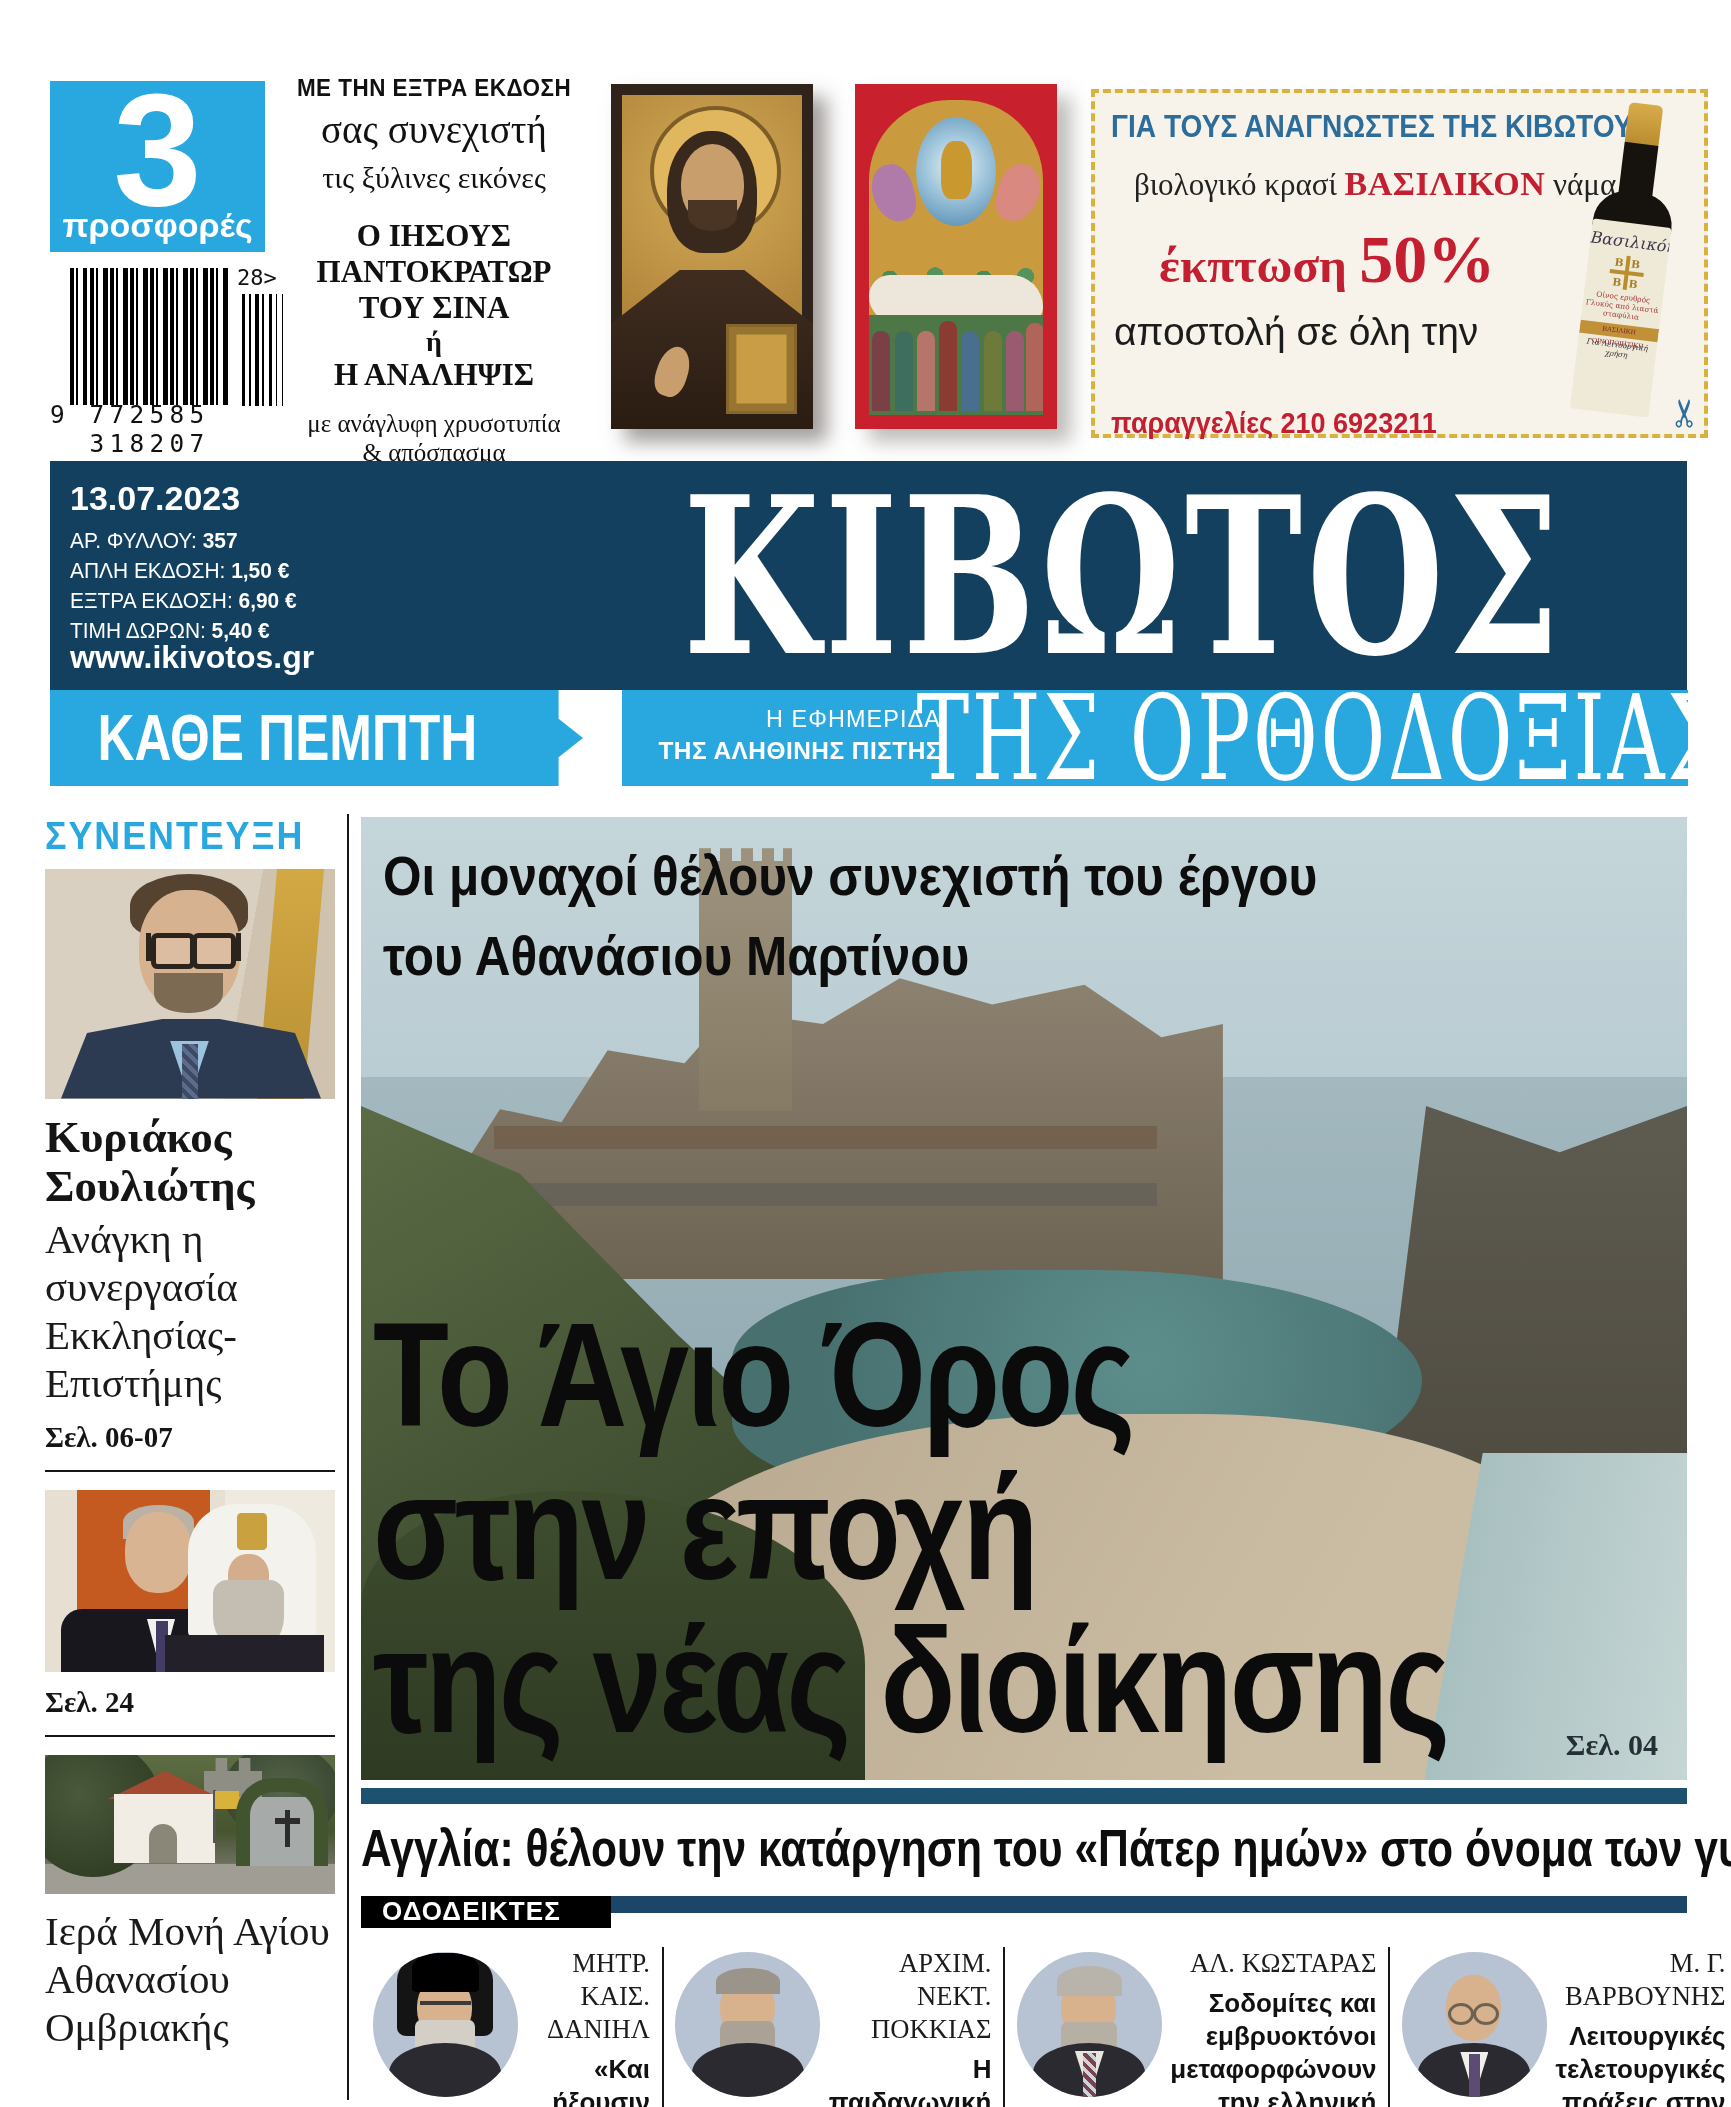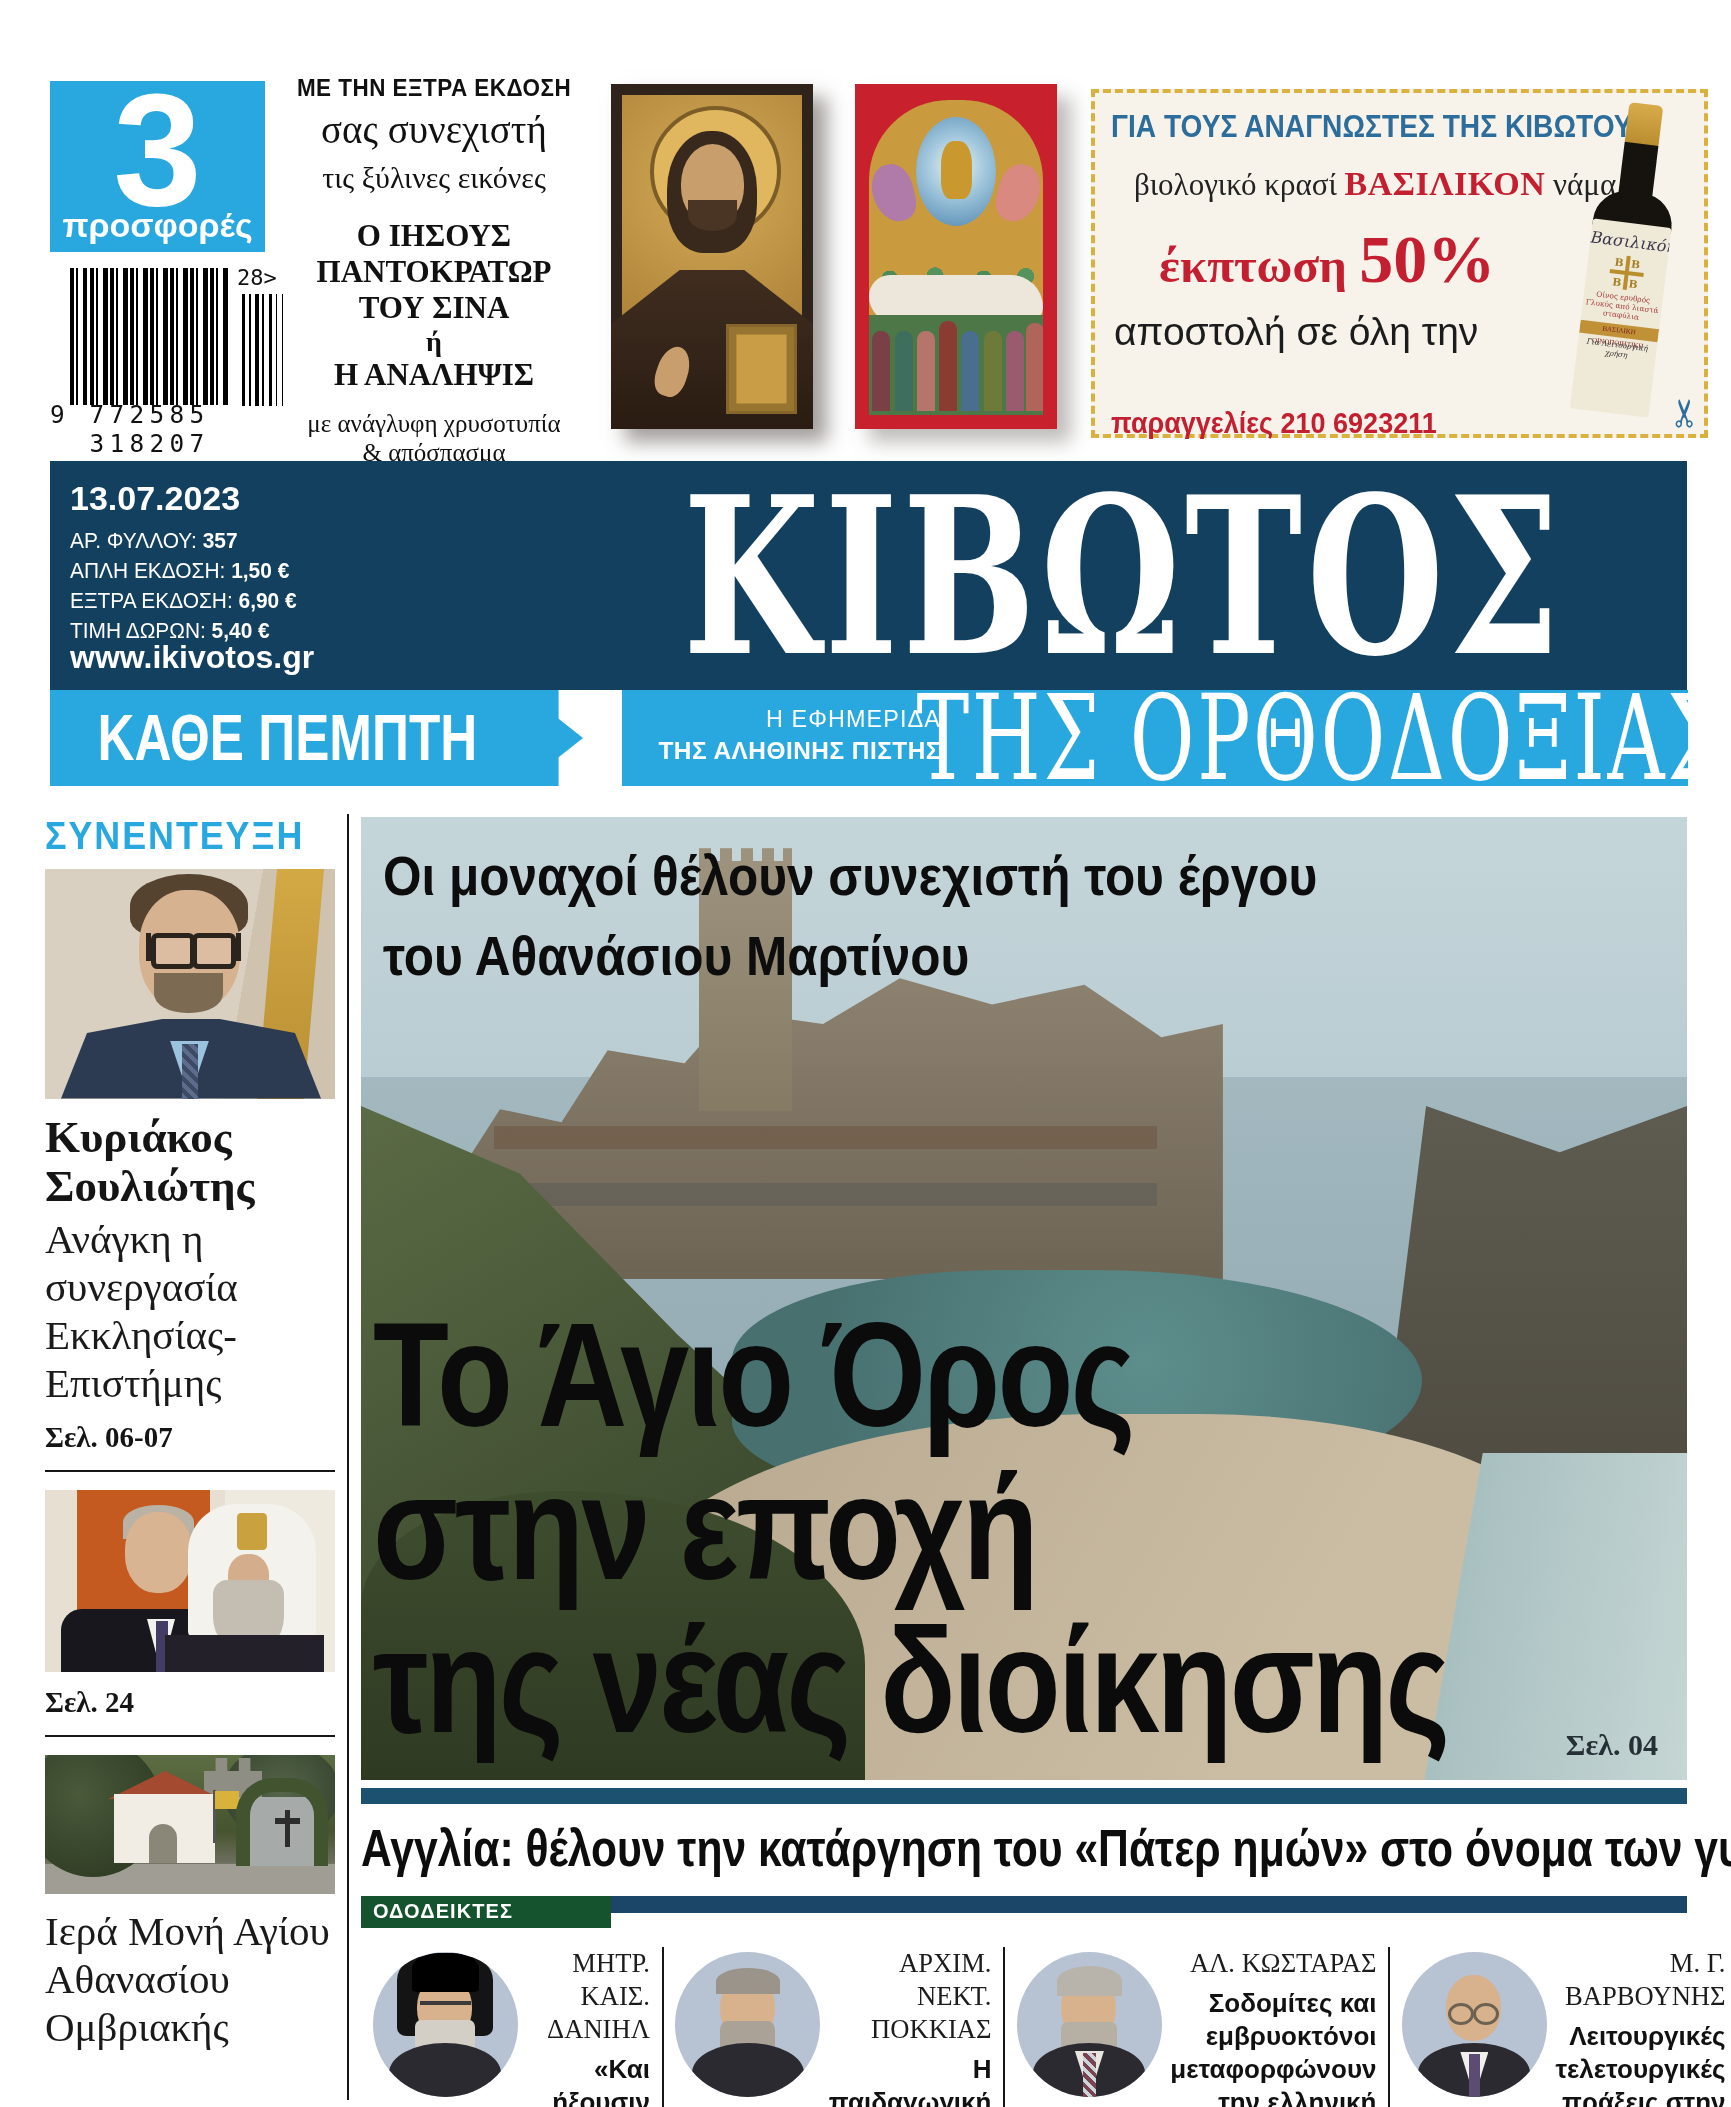--- a/index.html
+++ b/index.html
@@ -201,22 +201,22 @@
              line-height:80px;transform:scaleX(.9);transform-origin:left;}
   .mp-title{position:absolute;left:11.7px;top:481px;font-weight:900;color:#0b0b0b;letter-spacing:-3.2px;
             font-size:148px;line-height:153px;transform:scaleX(.84);transform-origin:left;white-space:nowrap;}
   .mp-page{position:absolute;right:29px;bottom:18px;font-family:"Liberation Serif",serif;font-weight:bold;font-size:30px;color:#252f36;}
 
   .navy-bar{width:1326px;height:16px;background:#1c5170;margin-top:7.4px;}
   .england{display:flex;align-items:baseline;margin-top:14px;}
   .eng-head{font-size:52px;font-weight:900;color:#0d0d0d;transform:scaleX(.82);transform-origin:left;white-space:nowrap;}
 
   .od-banner{position:relative;margin-top:18px;height:32px;}
-  .od-label{position:absolute;left:0;top:0;width:250px;height:32px;background:#14532d;color:#fff;
-            font-size:20px;font-weight:900;display:flex;align-items:center;padding-left:12px;box-sizing:border-box;letter-spacing:1.1px;
+  .od-label{position:absolute;left:0;top:0;width:250px;height:32px;background:#000000;color:#fff;
+            font-size:26px;font-weight:900;display:flex;align-items:center;padding-left:21px;box-sizing:border-box;letter-spacing:1.1px;
             transform-origin:left;}
   .od-bar{position:absolute;left:250px;right:0;top:0;height:17px;background:#1c4668;}
 
   .columns{display:flex;margin-top:19px;}
   .col{flex:1;display:flex;align-items:flex-start;padding:0 11.7px;min-height:181px;}
   .col + .col{border-left:2.1px solid #161616;}
   .bust{width:145px;height:145px;border-radius:50%;background:#b7c2d2;position:relative;overflow:hidden;flex:none;margin-top:5.3px;}
   .col-text{flex:1;text-align:right;margin-left:8.5px;}
   .col-name{font-family:"Liberation Serif",serif;font-size:26.6px;line-height:33px;color:#1c1c1c;letter-spacing:0;}
   .col-quote{font-size:26px;font-weight:bold;line-height:33px;color:#111;margin-top:7.4px;}

